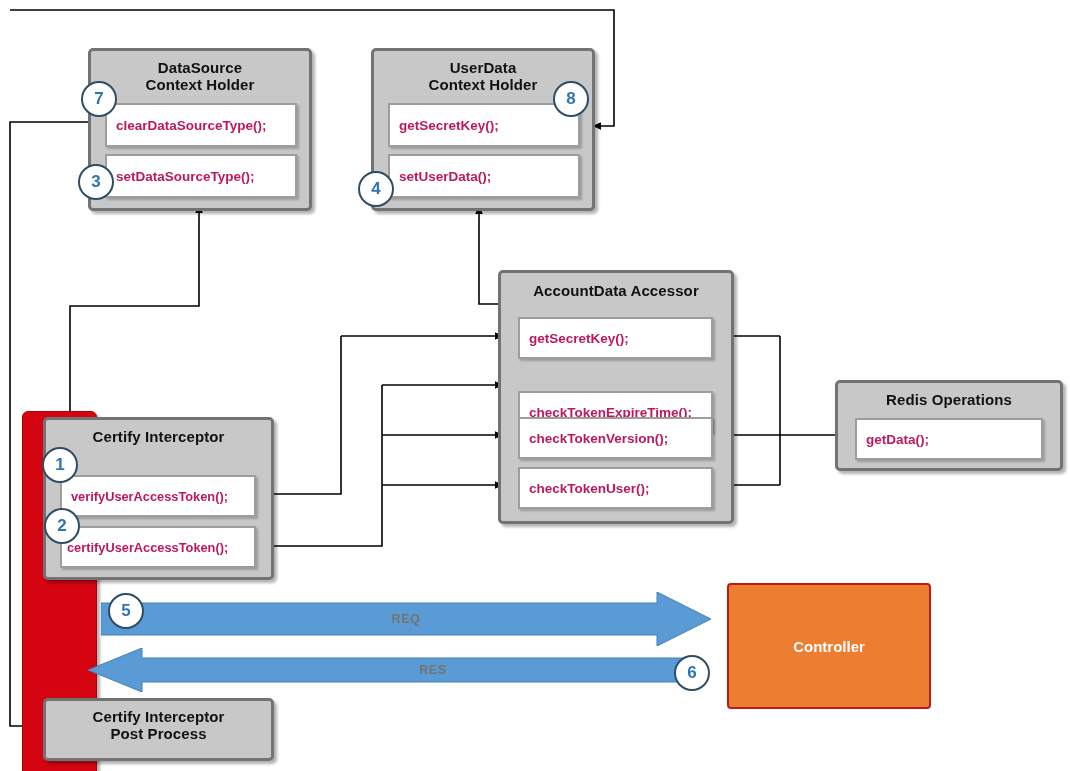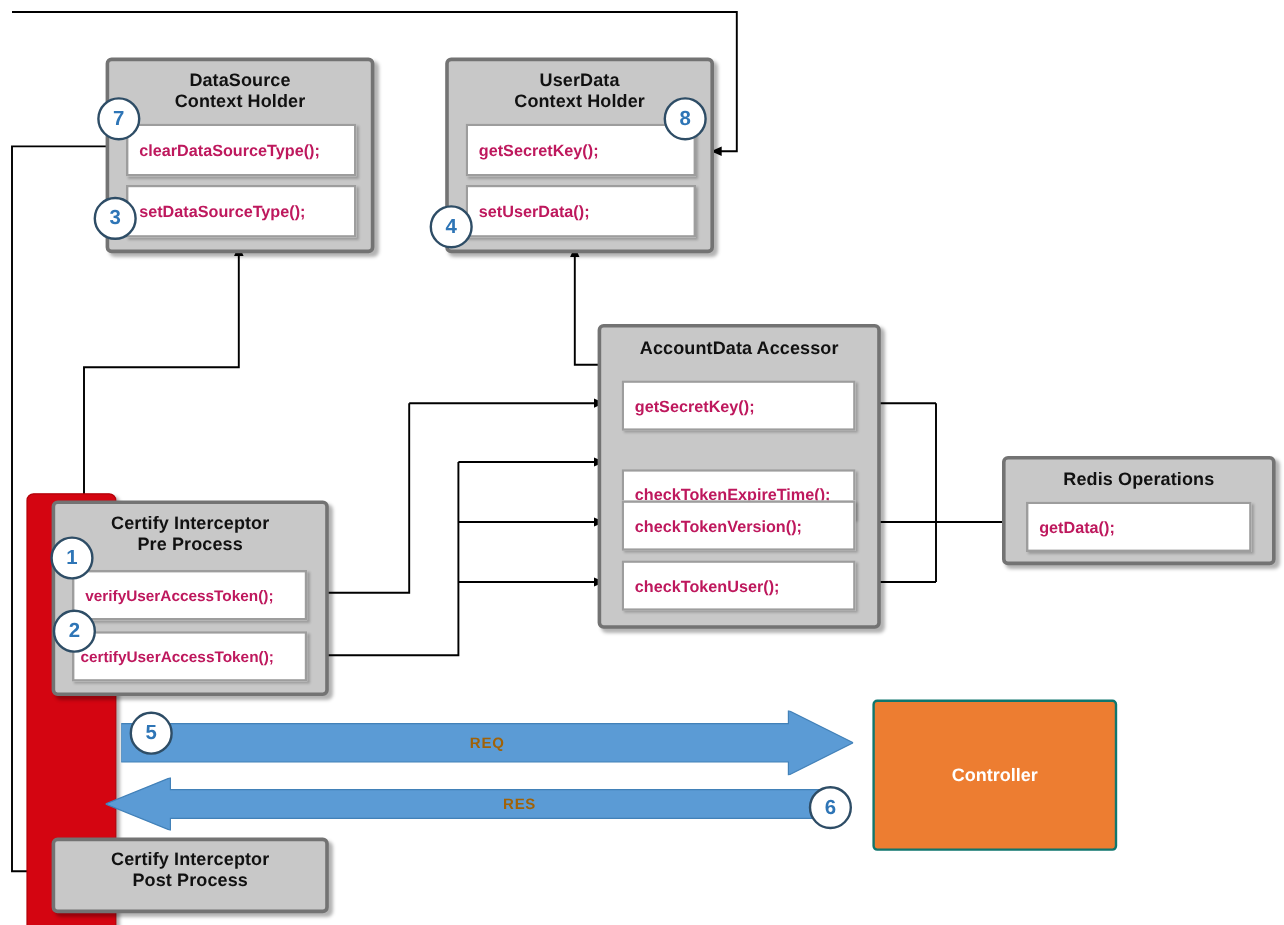--- a/index.html
+++ b/index.html
@@ -87,35 +87,35 @@
     letter-spacing:.4px;
     z-index:9;
   }
 
   
   #controller{
     position:absolute;
     left:727px;top:583px;
     width:200px;height:122px;
     background:#ed7d31;
-    border:2px solid #0f766e;
+    border:2px solid #b91c1c;
     border-radius:4px;
     display:flex;align-items:center;justify-content:center;
     color:#ffffff;font-weight:bold;font-size:15px;
     z-index:12;
   }
 
   
   .bigarrow{position:absolute;z-index:11;}
   .bigarrow .cap{
     position:absolute;
     left:0;top:0;
     width:100%;height:100%;
     display:flex;align-items:center;justify-content:center;
-    color:#a16207;font-weight:bold;font-size:12.5px;
+    color:#737373;font-weight:bold;font-size:12.5px;
     letter-spacing:.6px;
     text-align:right;
   }
   #req-arrow{left:101px;top:592px;width:610px;height:54px;}
   #res-arrow{left:88px;top:648px;width:610px;height:44px;}
   #req-arrow .cap{padding-right:40px;}
   #res-arrow .cap{padding-left:40px;}
 </style>
 </head>
 <body>
@@ -202,21 +202,20 @@
   <div class="compbox" style="left:835px;top:380px;width:222px;height:85px;">
     <div class="comp-title" style="padding-top:9px;font-size:15px;">Redis Operations</div>
     <div class="method" style="left:17px;top:35px;width:188px;height:42px;">
       <span>getData();</span>
     </div>
   </div>
 
   <div class="compbox" style="left:43px;top:417px;width:225px;height:157px;z-index:14;">
     <div class="comp-title" style="padding-top:9px;font-size:15px;">
       <div>Certify Interceptor</div>
-      <div>Pre Process</div>
     </div>
     <div class="method" style="left:14px;top:55px;width:196px;height:42px;">
       <span style="font-size:12.8px;">verifyUserAccessToken();</span>
     </div>
     <div class="method" style="left:14px;top:106px;width:196px;height:42px;">
       <span style="font-size:12.8px;padding-left:5px;">certifyUserAccessToken();</span>
     </div>
   </div>
 
   <div class="compbox" style="left:43px;top:698px;width:225px;height:57px;z-index:14;">

